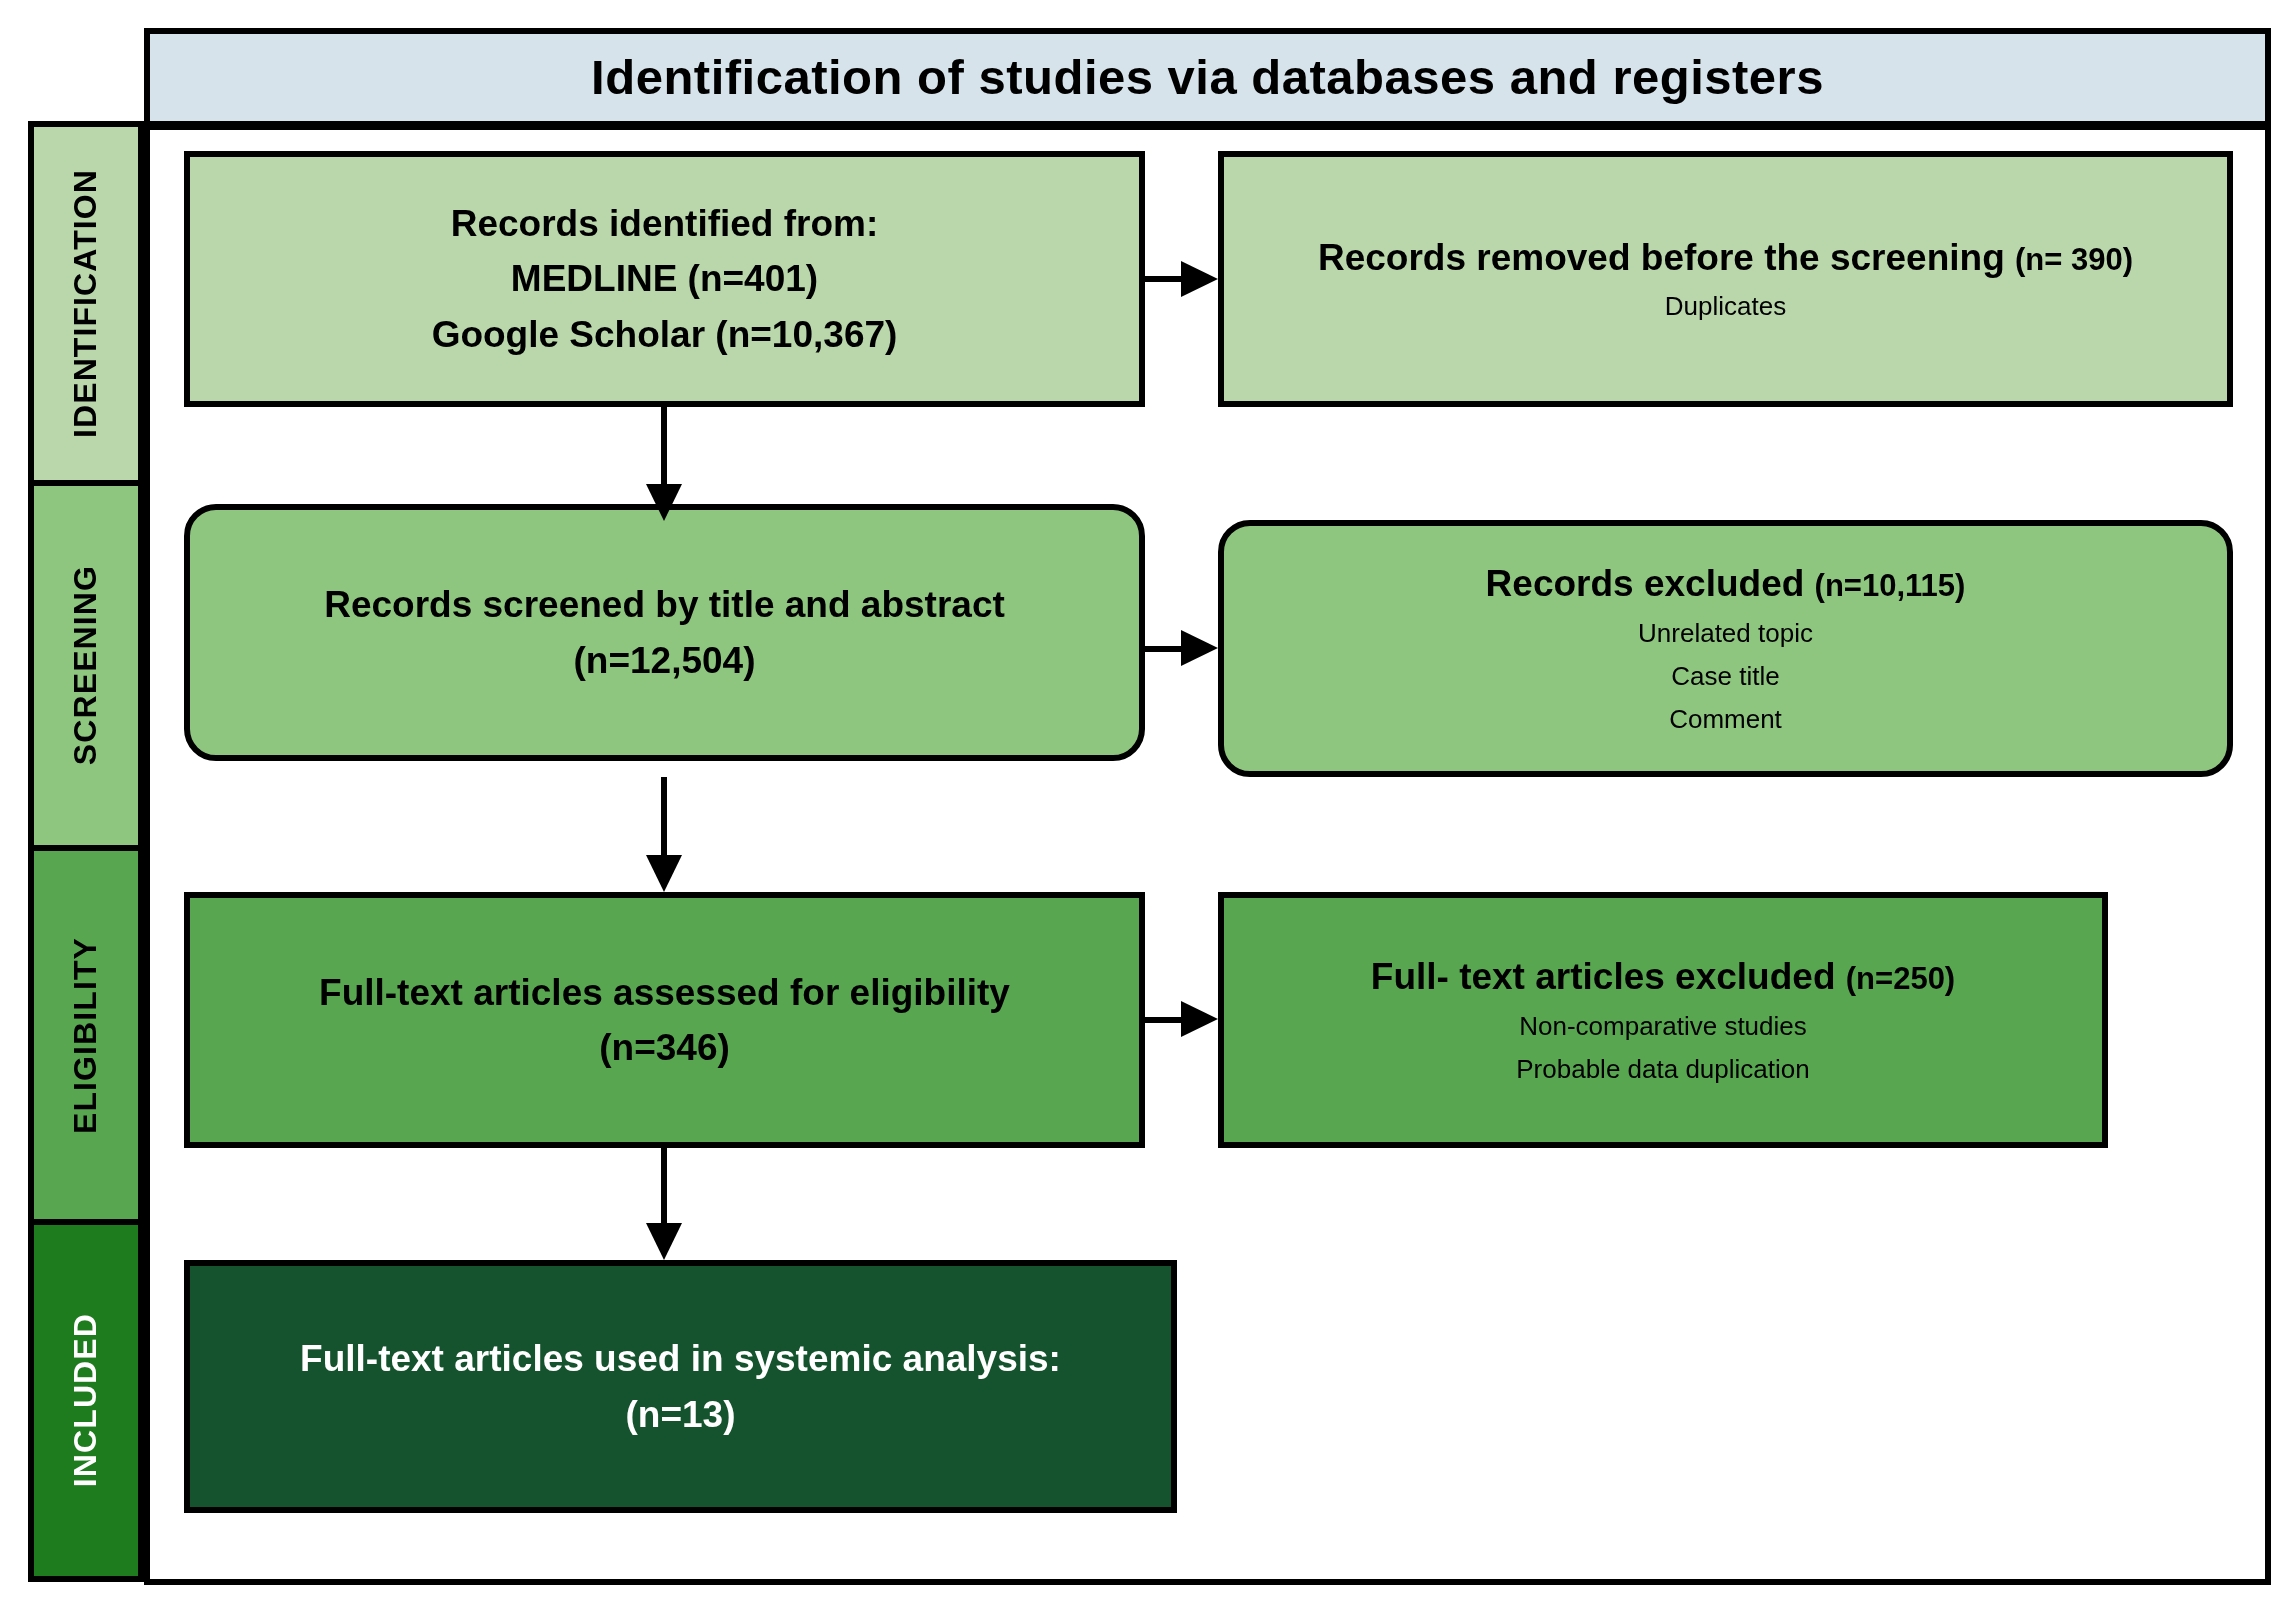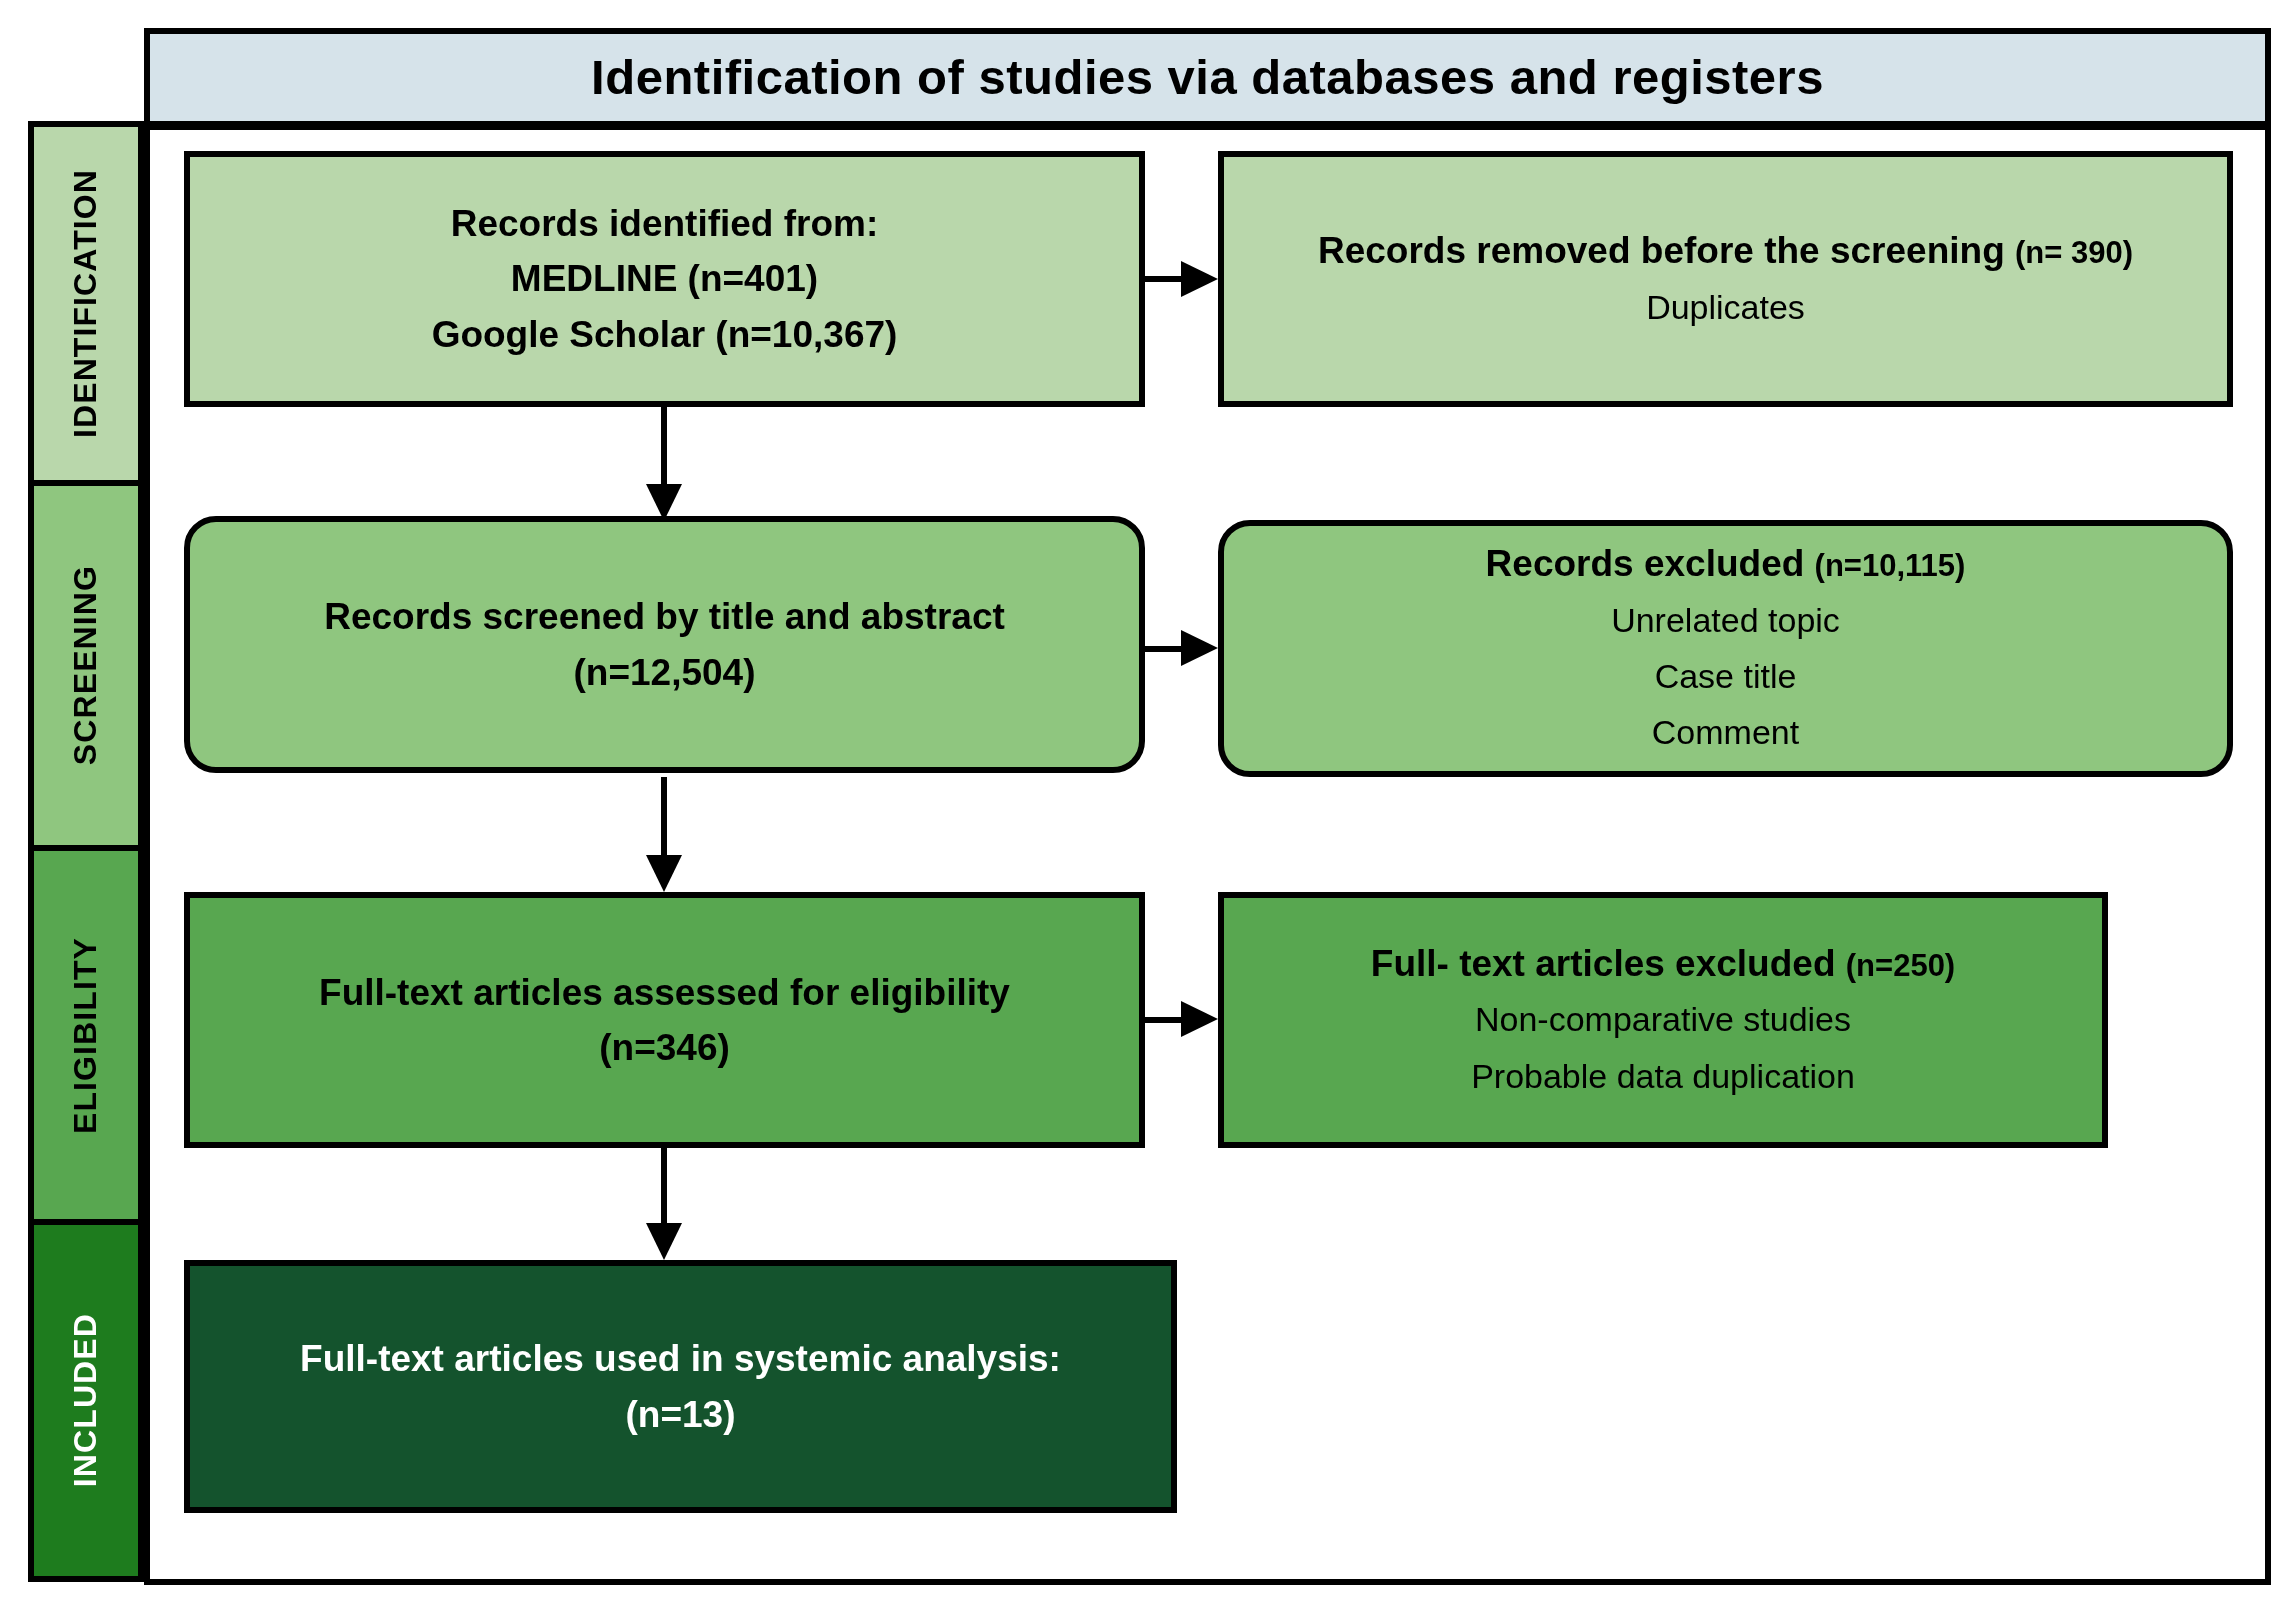--- a/index.html
+++ b/index.html
@@ -18,24 +18,24 @@
   #side3{top:845px;height:381px;background:#58a750;}
   #side4{top:1219px;height:363px;background:#1e7c1e;color:#ffffff;}
   
   .box{border:6.9px solid #000;display:flex;flex-direction:column;align-items:center;justify-content:center;text-align:center;padding:5.3px 16px;}
   .c1{background:#b9d7ab;}
   .c2{background:#8fc67f;border-radius:32px;}
   .c3{background:#58a750;}
   .c4{background:#14532d;color:#ffffff;}
   .bline{font-size:37px;font-weight:bold;line-height:1.5;}
   .nsm{font-size:31px;font-weight:bold;}
-  .sline{font-size:34px;font-weight:400;line-height:1.66;}
+  .sline{font-size:26px;font-weight:400;line-height:1.66;}
   #box1{left:184px;top:151px;width:961px;height:256px;}
   #box1r{left:1218px;top:151px;width:1015px;height:256px;}
-  #box2{left:184px;top:516px;width:961px;height:257px;}
+  #box2{left:184px;top:504px;width:961px;height:257px;}
   #box2r{left:1218px;top:520px;width:1015px;height:257px;}
   #box3{left:184px;top:892px;width:961px;height:256px;}
   #box3r{left:1218px;top:892px;width:890px;height:256px;}
   #box4{left:184px;top:1260px;width:993px;height:253px;}
   
   .varrow{width:6.3px;background:#000;}
   .vhead{width:0;height:0;border-left:18.5px solid transparent;border-right:18.5px solid transparent;border-top:37px solid #000;}
   .harrow{height:6.3px;background:#000;}
   .hhead{width:0;height:0;border-top:18.5px solid transparent;border-bottom:18.5px solid transparent;border-left:37px solid #000;}
 </style>

